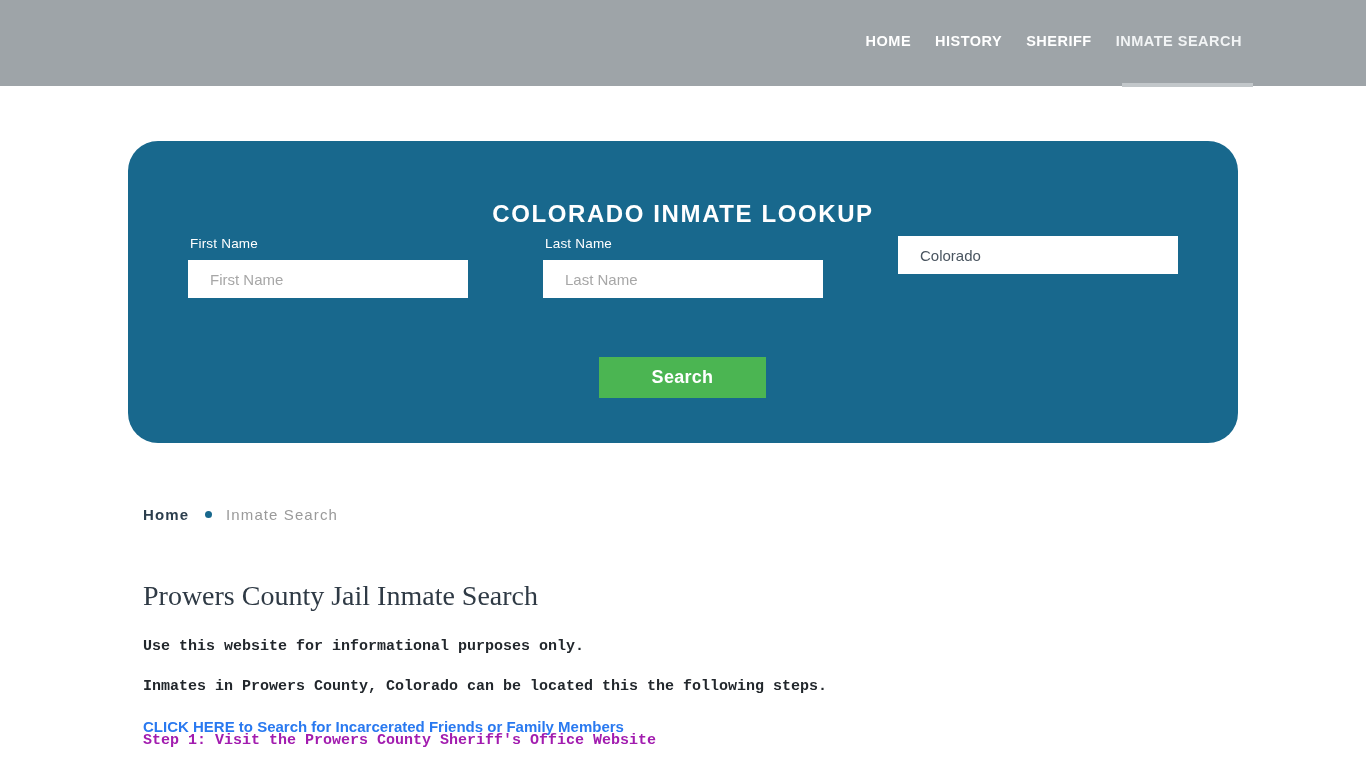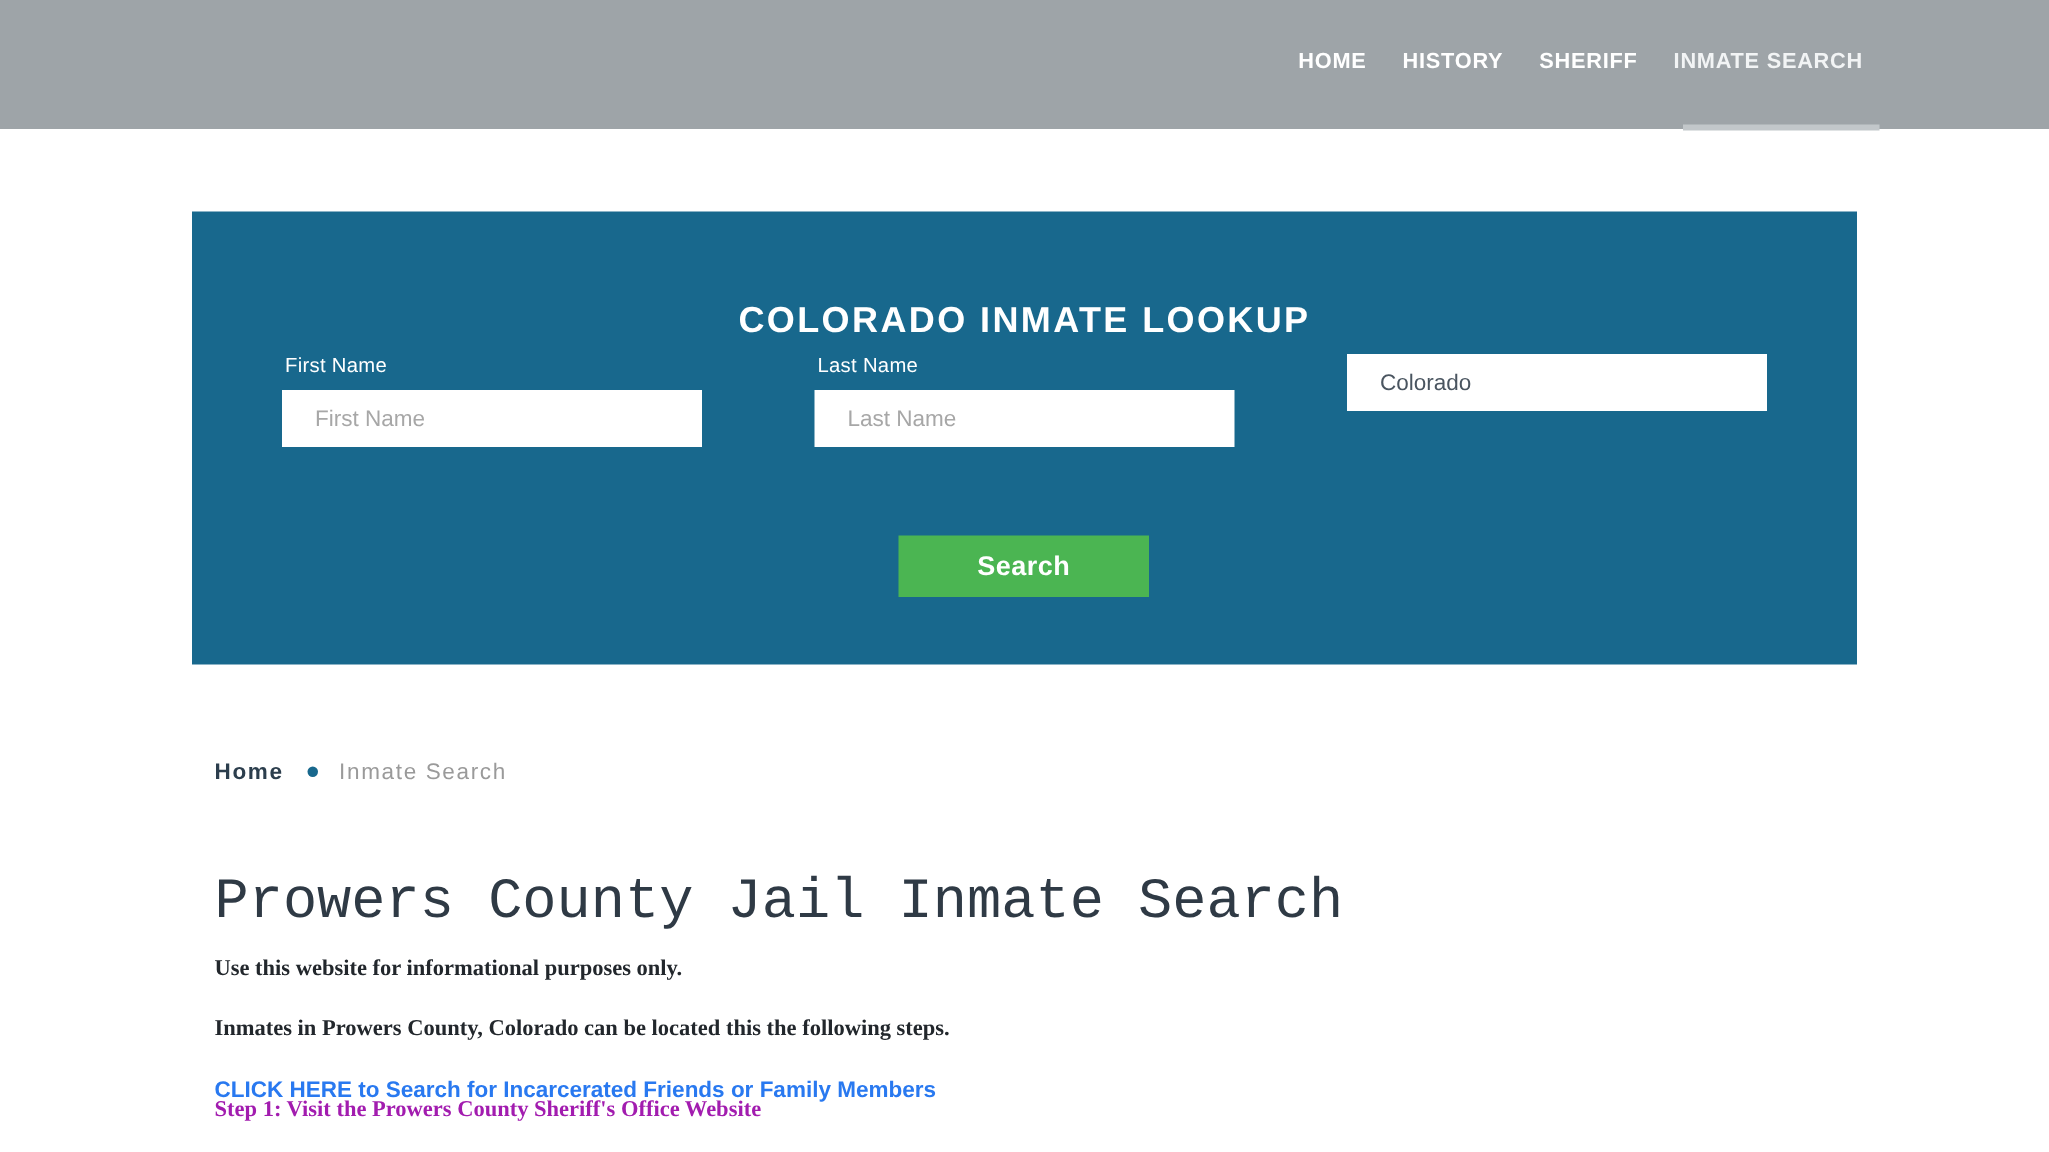--- a/index.html
+++ b/index.html
@@ -65,20 +65,21 @@
   }
 
   
   .lookup-panel {
     position: absolute;
     left: 128px;
     top: 141px;
     width: 1110px;
     height: 302px;
     background: #18688d;
+    border-radius: 30px;
   }
   .lookup-title {
     position: absolute;
     left: 0;
     top: 39px;
     width: 100%;
     text-align: center;
     color: #ffffff;
     font-size: 24px;
     font-weight: bold;
@@ -153,37 +154,37 @@
     background: #18688d;
     margin: 0 14px 0 16px;
   }
   .crumb-current { color: #9a9a9a; }
 
   .page-title {
     position: absolute;
     top: 580px;
     left: 0;
     margin: 0;
-    font-size: 38px;
+    font-size: 28px;
     font-weight: normal;
     color: #2f3a45;
     letter-spacing: 0px;
     white-space: nowrap;
+    font-family: Liberation Serif, serif;
+  }
+
+  .body-text {
+    position: absolute;
+    left: 0;
+    margin: 0;
+    font-size: 15px;
+    font-weight: bold;
+    color: #22272c;
+    white-space: nowrap;
     font-family: Liberation Mono, monospace;
-  }
-
-  .body-text {
-    position: absolute;
-    left: 0;
-    margin: 0;
-    font-size: 15px;
-    font-weight: bold;
-    color: #22272c;
-    white-space: nowrap;
-    font-family: Liberation Serif, serif;
   }
   .para-1 { top: 638px; }
   .para-2 { top: 678px; }
   .cta-link {
     position: absolute;
     left: 0;
     top: 718px;
     font-size: 15px;
     font-weight: bold;
     color: #2979f0;

